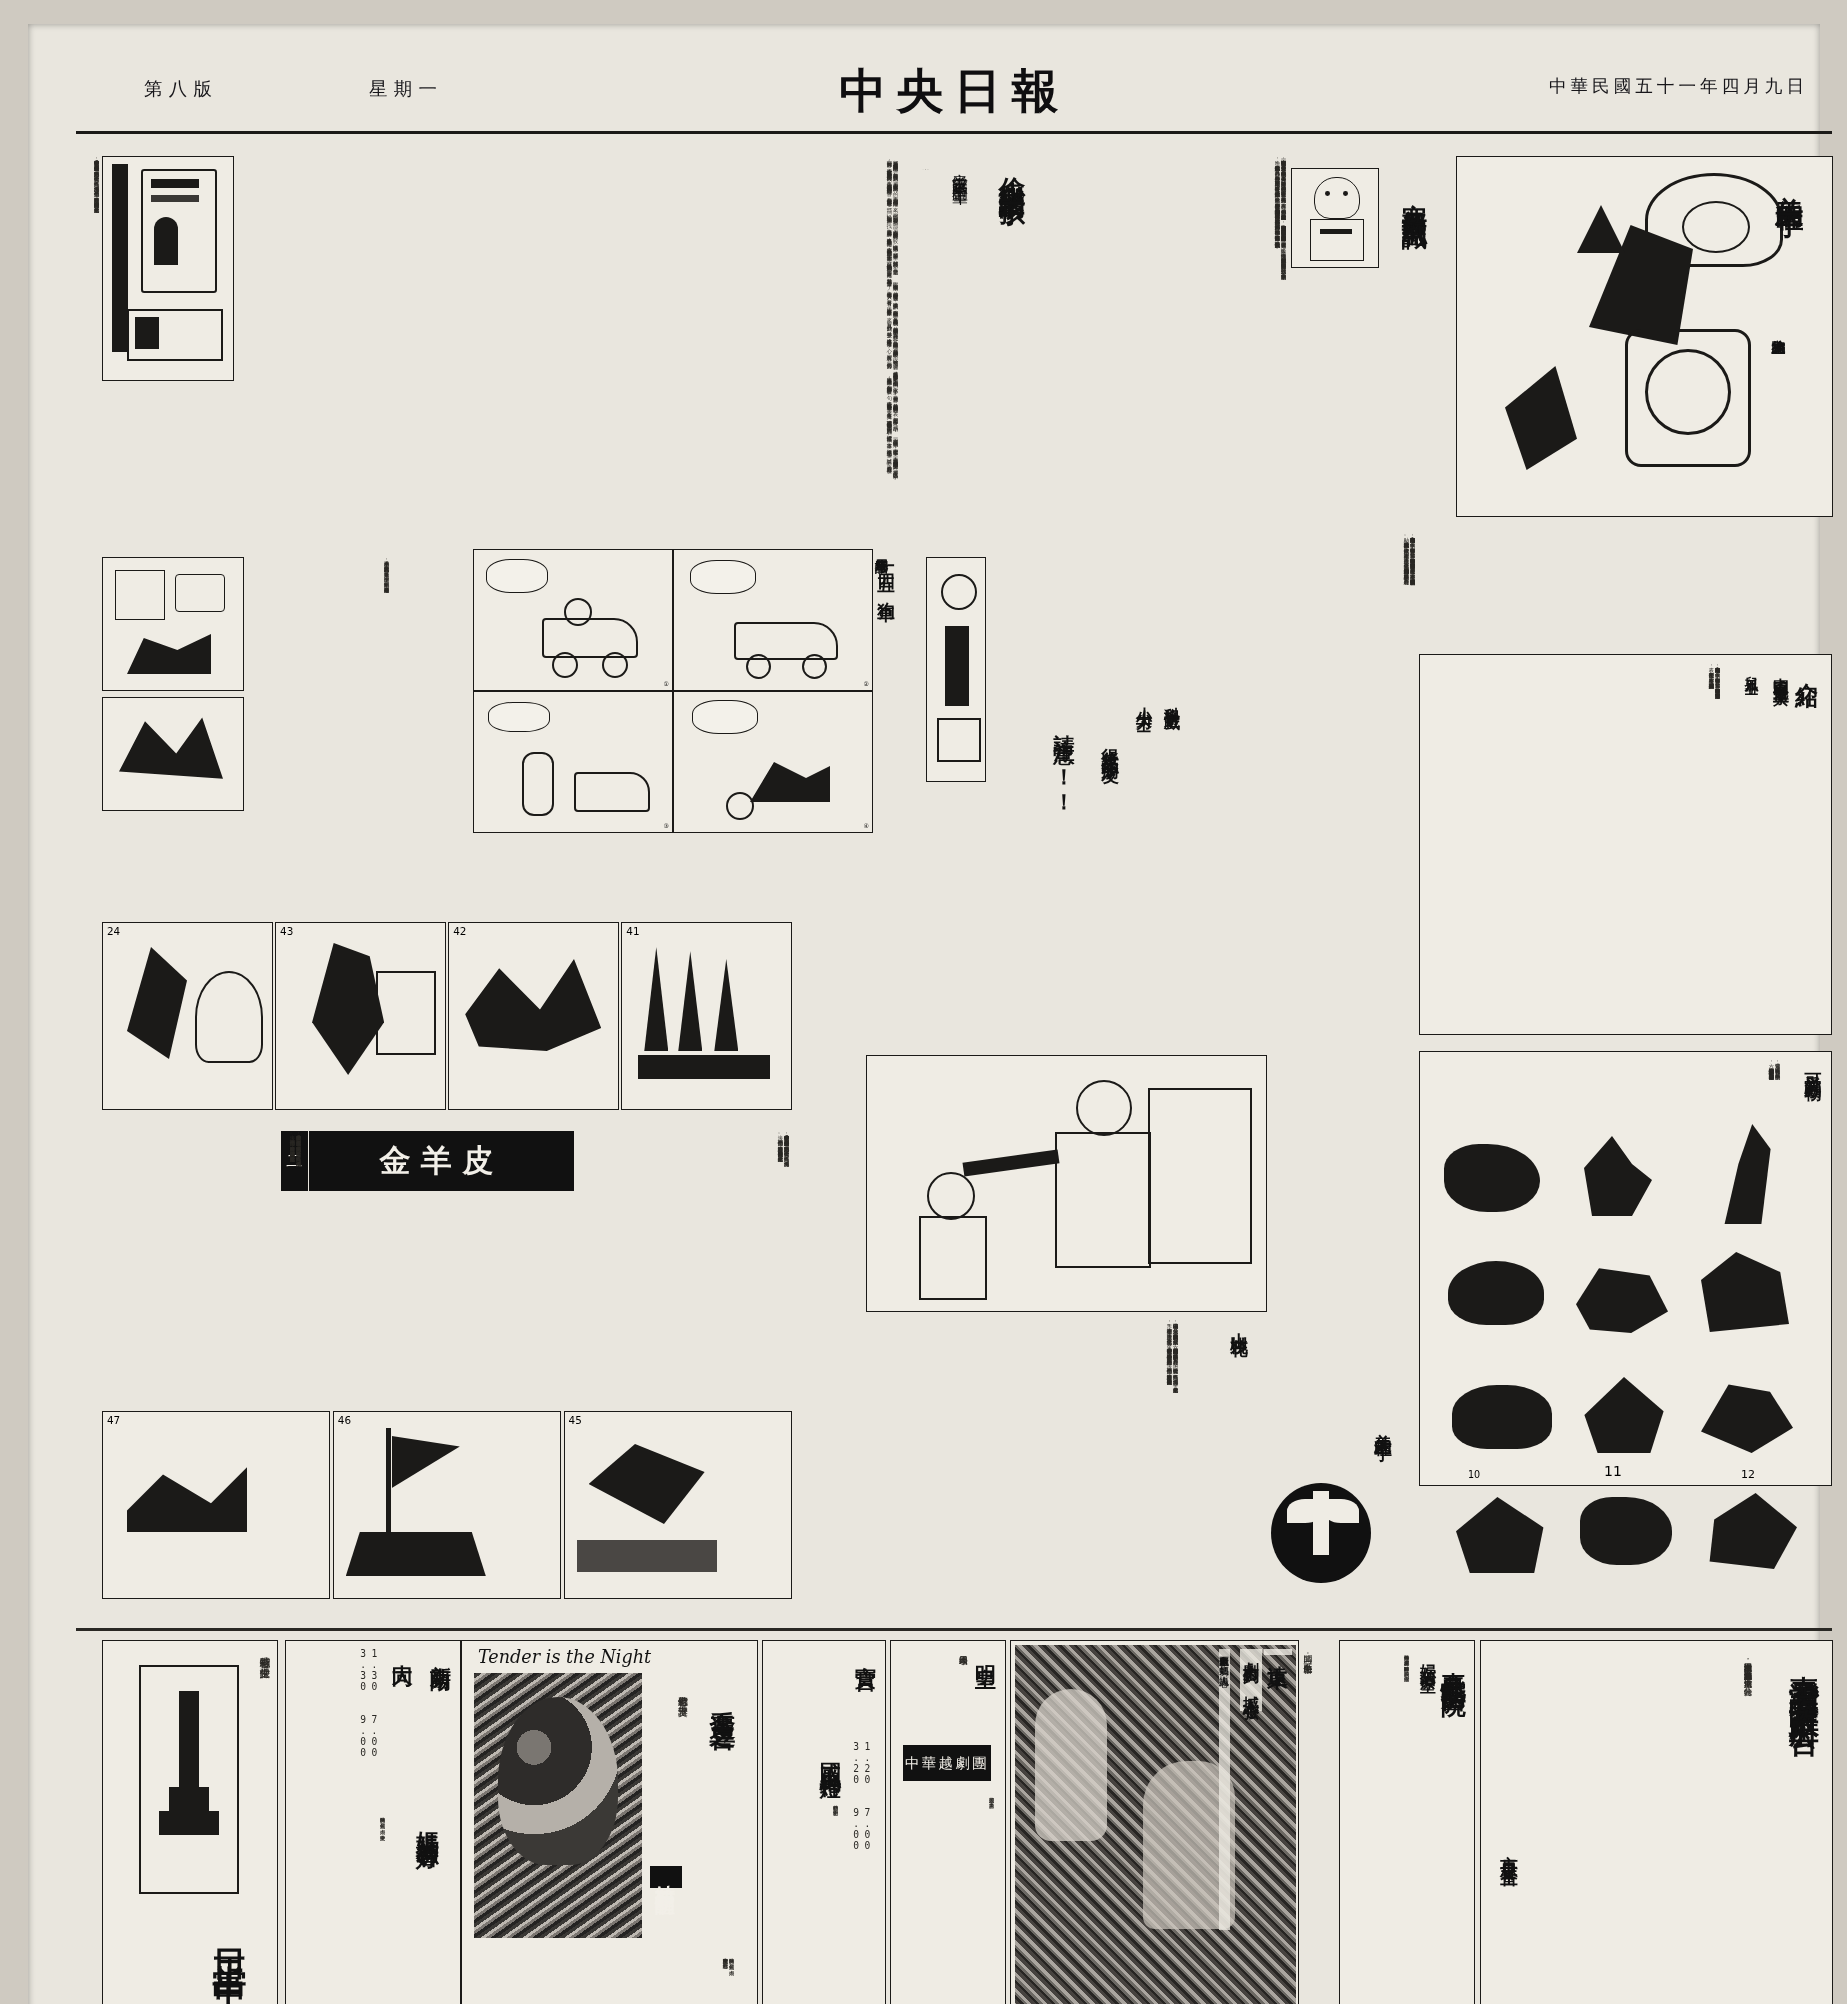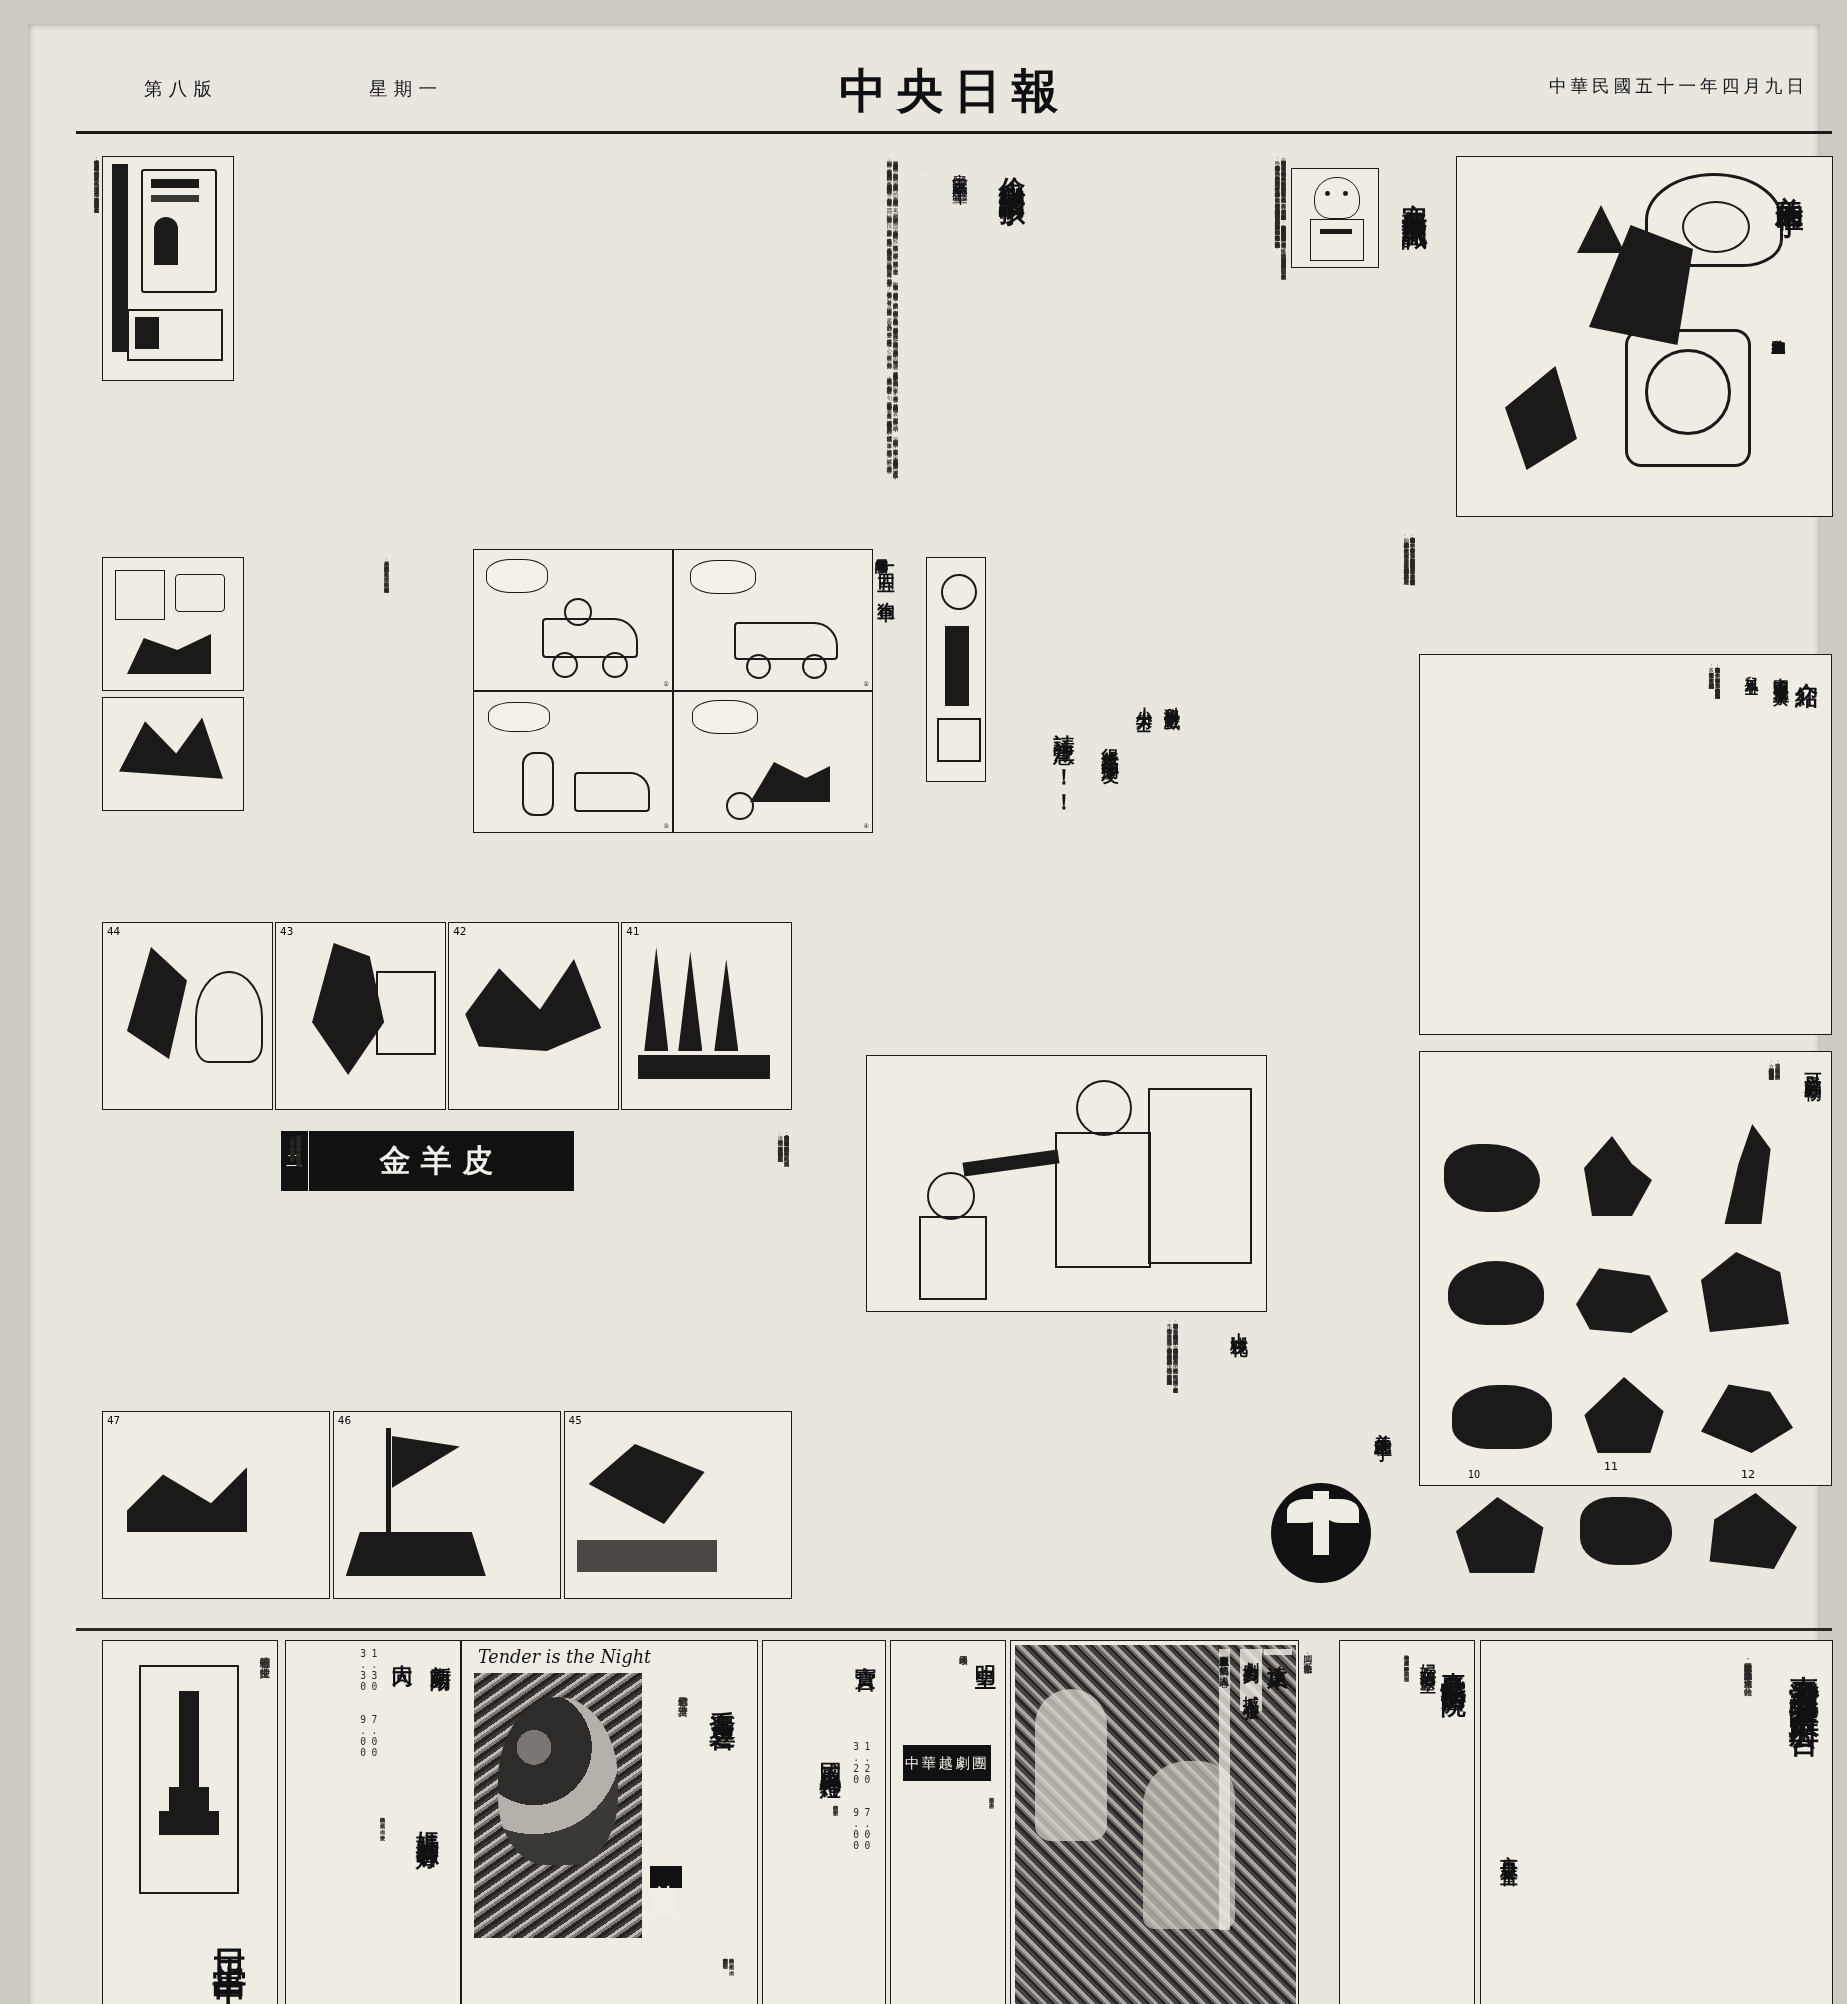--- a/index.html
+++ b/index.html
@@ -220,21 +220,21 @@
     <div class="vhead" style="position:absolute;right:8px;top:9.6px;font-size:22.5px;letter-spacing:4px;">介紹</div>
     <div class="vhead" style="position:absolute;right:40px;top:9.6px;font-size:16px;letter-spacing:2.4px;">中國兒童字典</div>
     <div class="vhead" style="position:absolute;right:70px;top:9.6px;font-size:13.6px;letter-spacing:2.4px;">兒孤小丑</div>
     <div class="v microtext" style="position:absolute;left:8px;top:8px;width:293px;height:361px;column-count:13;column-gap:0;">這本兒童字典是專為小學生編輯的，收字三千多個，每個字都註明注音符號、筆畫和部首，並且有簡單明瞭的解釋和造句。書末還附有部首索引和難查字表，使用起來非常方便。小朋友有了這本字典，讀書寫作都可以得到很大的幫助。</div>
   </div>
 
   <div class="blk" style="left:74px;top:898px;width:690px;height:188px;display:flex;">
     <div class="cartoonpane" style="flex:1;margin-right:2.4px;">
       <div style="position:absolute;left:24px;top:24px;width:60px;height:112px;background:#1b1a18;clip-path:polygon(40% 0,100% 30%,70% 100%,0 75%);"></div>
       <div style="position:absolute;left:92px;top:48px;width:64px;height:88px;border:2px solid #1b1a18;border-radius:50% 50% 20% 20%;"></div>
-      <div class="tiny" style="position:absolute;left:4px;top:3.2px;font-size:10.4px;">44</div>
+      <div class="tiny" style="position:absolute;left:4px;top:3.2px;font-size:10.4px;">24</div>
     </div>
     <div class="cartoonpane" style="flex:1;margin-right:2.4px;">
       <div style="position:absolute;left:36px;top:20px;width:72px;height:132px;background:#1b1a18;clip-path:polygon(30% 0,80% 10%,100% 60%,50% 100%,0 60%);"></div>
       <div style="position:absolute;left:100px;top:48px;width:56px;height:80px;border:2px solid #1b1a18;"></div>
       <div class="tiny" style="position:absolute;left:4px;top:3.2px;font-size:10.4px;">43</div>
     </div>
     <div class="cartoonpane" style="flex:1;margin-right:2.4px;">
       <div style="position:absolute;left:16px;top:36px;width:136px;height:92px;background:#1b1a18;clip-path:polygon(0 60%,25% 10%,55% 55%,80% 0,100% 75%,60% 100%,10% 95%);"></div>
       <div class="tiny" style="position:absolute;left:4px;top:3.2px;font-size:10.4px;">42</div>
     </div>
@@ -313,21 +313,21 @@
     <div style="position:absolute;left:28px;top:209px;width:96px;height:64px;background:#1b1a18;border-radius:50% 50% 40% 40%;"></div>
     <div style="position:absolute;left:156px;top:209px;width:92px;height:72px;background:#1b1a18;clip-path:polygon(0 60%,25% 10%,80% 20%,100% 70%,60% 100%,15% 95%);"></div>
     <div style="position:absolute;left:281px;top:200px;width:88px;height:80px;background:#1b1a18;clip-path:polygon(10% 100%,0 35%,40% 0,90% 25%,100% 90%);"></div>
     <div style="position:absolute;left:32px;top:333px;width:100px;height:64px;background:#1b1a18;border-radius:45% 45% 35% 35%;"></div>
     <div style="position:absolute;left:160px;top:325px;width:88px;height:76px;background:#1b1a18;clip-path:polygon(20% 100%,5% 50%,50% 0,95% 45%,80% 100%);"></div>
     <div style="position:absolute;left:281px;top:329px;width:92px;height:72px;background:#1b1a18;clip-path:polygon(0 70%,30% 5%,75% 15%,100% 65%,55% 100%);"></div>
     <div style="position:absolute;left:36px;top:445px;width:92px;height:76px;background:#1b1a18;clip-path:polygon(15% 100%,0 45%,45% 0,95% 40%,85% 100%);"></div>
     <div style="position:absolute;left:160px;top:445px;width:92px;height:68px;background:#1b1a18;border-radius:35% 50% 45% 40%;"></div>
     <div style="position:absolute;left:285px;top:441px;width:92px;height:76px;background:#1b1a18;clip-path:polygon(5% 90%,10% 35%,55% 0,100% 45%,75% 100%);"></div>
     <div class="tiny" style="position:absolute;left:48px;bottom:4px;font-size:9.6px;">10</div>
-    <div class="tiny" style="position:absolute;left:184px;bottom:12px;font-size:11px;">11</div>
+    <div class="tiny" style="position:absolute;left:184px;bottom:5px;font-size:14px;">11</div>
     <div class="tiny" style="position:absolute;left:321px;bottom:4px;font-size:11px;">12</div>
   </div>
 
   <div class="colrule" style="left:48px;top:1604px;width:1756px;height:3.2px;"></div>
 
   <div class="adcell" style="left:1452px;top:1616px;width:353px;height:509px;">
     <div class="vhead" style="position:absolute;right:8px;top:9.6px;font-size:30px;letter-spacing:5.6px;">臺灣省基隆市政府公告</div>
     <div class="v microtext" style="position:absolute;right:80px;top:16px;width:152px;height:401px;column-count:7;column-gap:0;font-size:8px;">本市戶口校正業已辦理完竣，凡未辦理之市民應於四月底以前補辦，逾期依法究辦。特此公告。</div>
     <div class="vhead" style="position:absolute;left:16px;top:200px;font-size:17.6px;letter-spacing:4px;">市長林番王</div>
   </div>

